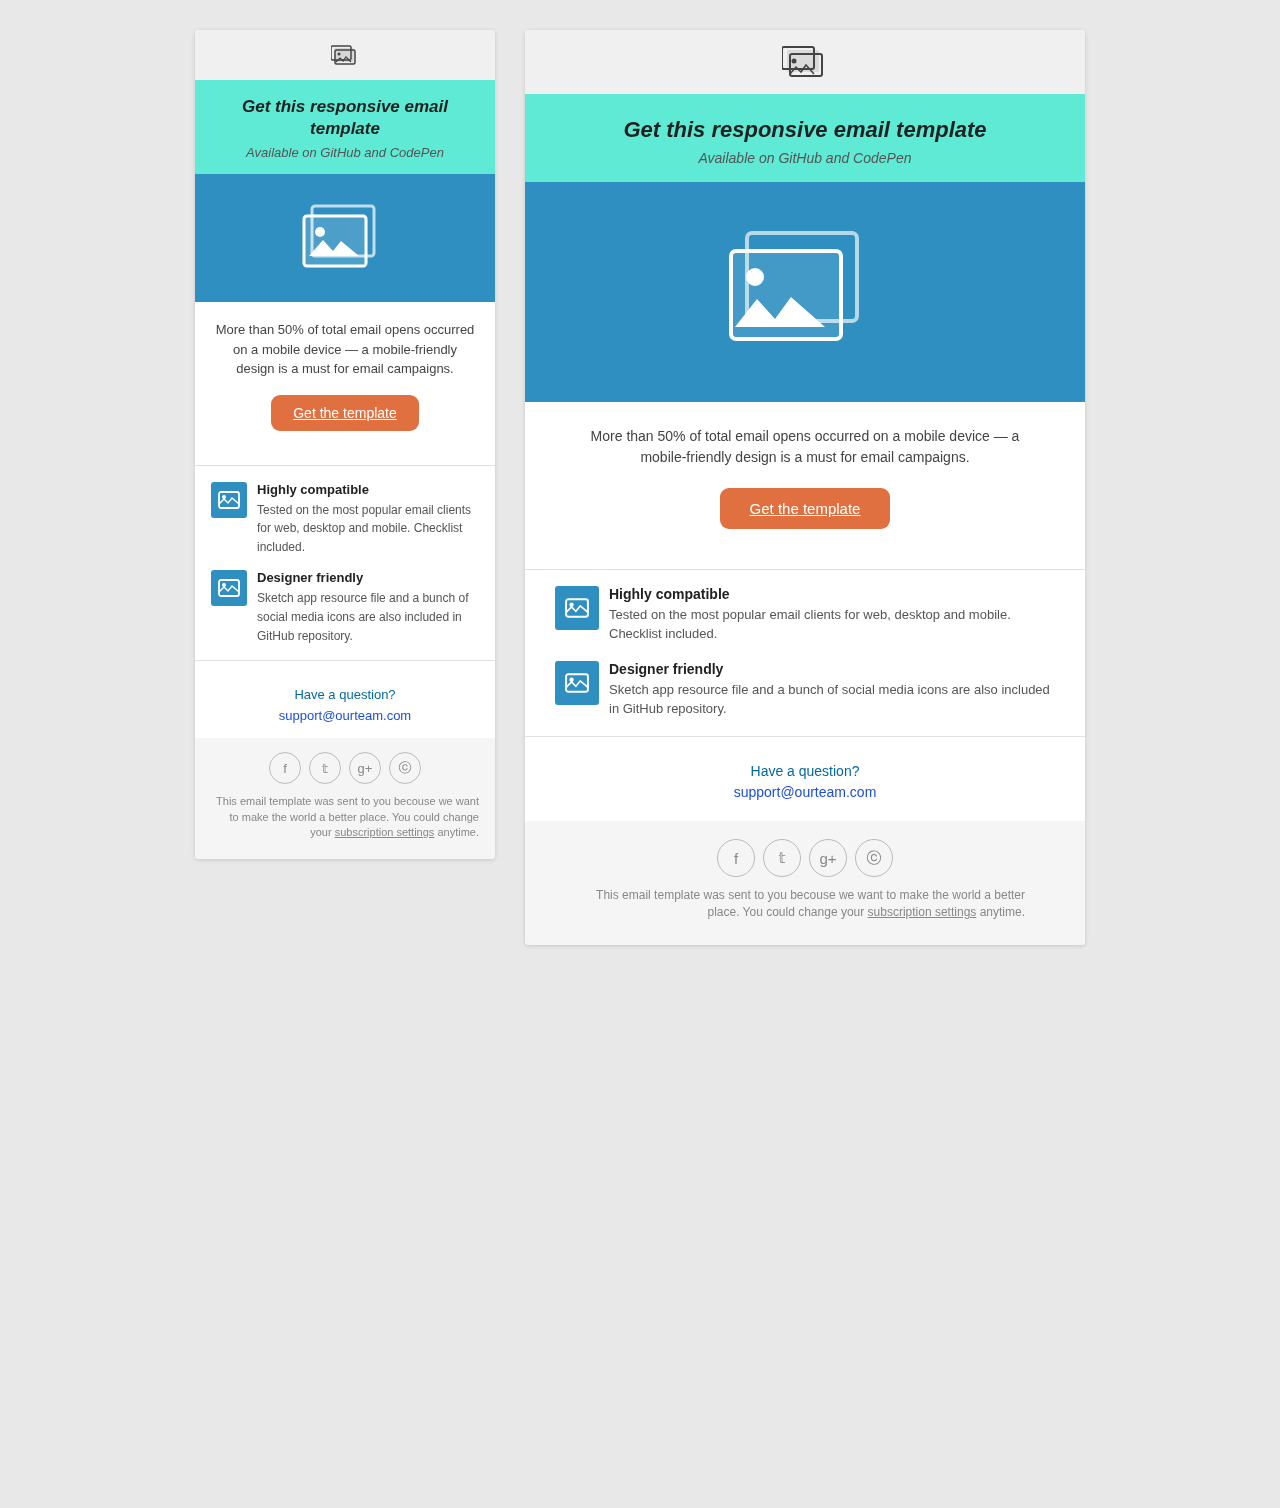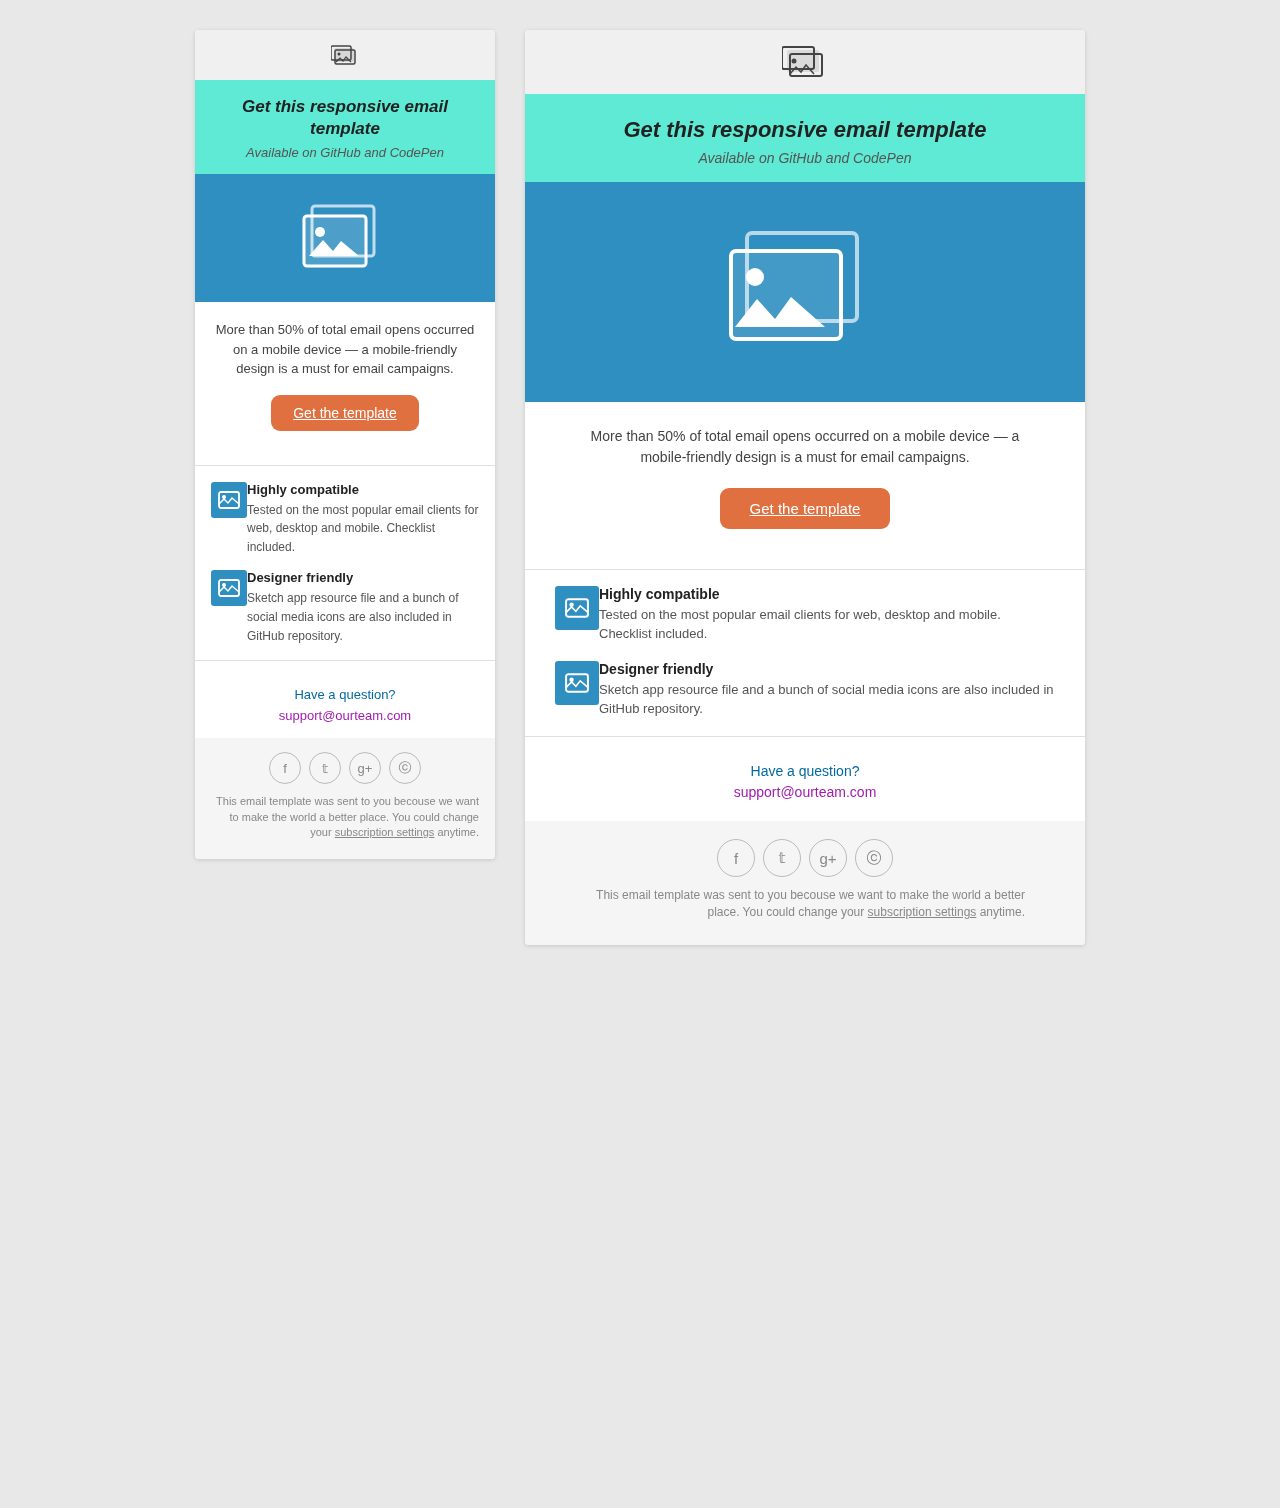--- a/index.html
+++ b/index.html
@@ -89,21 +89,21 @@
     }
 
     .features-list {
       padding: 0 16px;
       text-align: left;
     }
 
     .feature-item {
       display: flex;
       align-items: flex-start;
-      gap: 0;
+      gap: 10px;
       margin-bottom: 14px;
     }
 
     .feature-icon-box {
       background: #2e8fc0;
       width: 36px;
       height: 36px;
       border-radius: 3px;
       flex-shrink: 0;
       display: flex;
@@ -130,21 +130,21 @@
     }
 
     .card-footer .question {
       font-size: 13px;
       color: #0369a1;
       margin-bottom: 4px;
     }
 
     .card-footer a {
       font-size: 13px;
-      color: #a21caf;
+      color: #1d4ed8;
       text-decoration: none;
     }
 
     .social-bar {
       background: #f5f5f5;
       padding: 14px 0 8px;
       text-align: center;
     }
 
     .social-icons {

